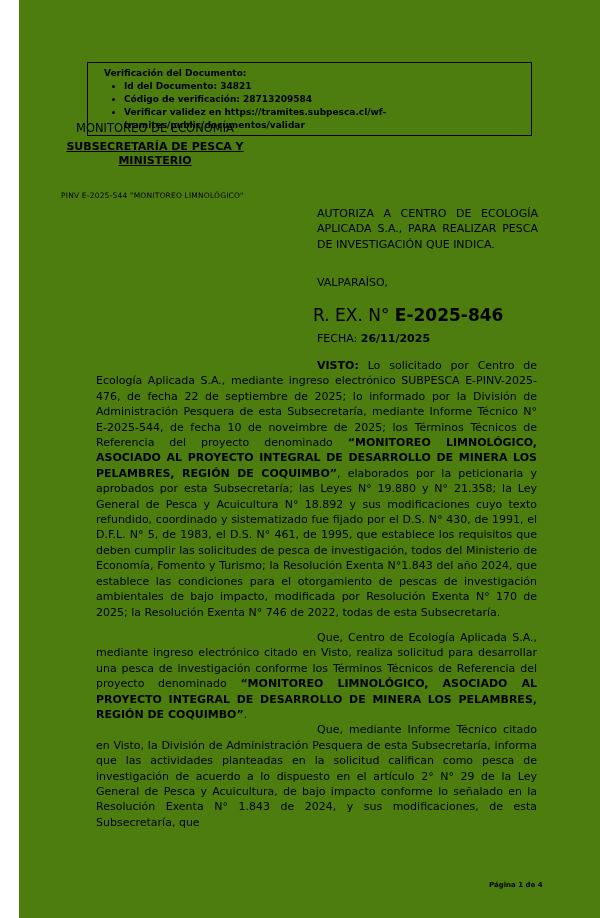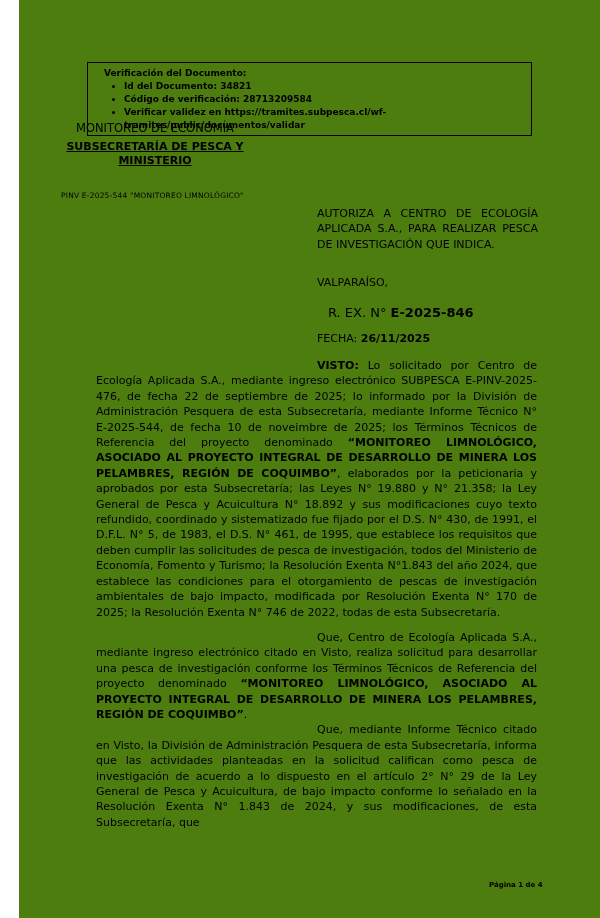--- a/index.html
+++ b/index.html
@@ -21,21 +21,21 @@
   .subsec{
     font-weight:bold;text-decoration:underline;margin-top:5px;
     font-size:11px;line-height:14px;
   }
   .pinv{position:absolute;left:42px;top:191px;font-size:7.5px;letter-spacing:0.2px;}
   .subject{
     position:absolute;left:298px;top:206px;width:221px;
     font-size:11px;line-height:15.3px;text-align:justify;
   }
   .city{position:absolute;left:298px;top:276px;font-size:11px;}
-  .rex{position:absolute;left:309px;top:305px;font-size:13px;}
+  .rex{position:absolute;left:294px;top:305px;font-size:17px;}
   .fecha{position:absolute;left:298px;top:332px;font-size:11px;}
   .doc-body{
     position:absolute;left:77px;top:358px;width:441px;
     font-size:11px;line-height:15.4px;text-align:justify;
   }
   .para{margin:0;text-indent:221px;}
   .para.mt{margin-top:10px;}
   .heading{margin-top:13px;padding-left:221px;font-weight:bold;letter-spacing:0.5px;}
   .b{font-weight:bold;}
   .pagefoot{position:absolute;left:470px;top:881px;font-size:7px;font-weight:bold;}

